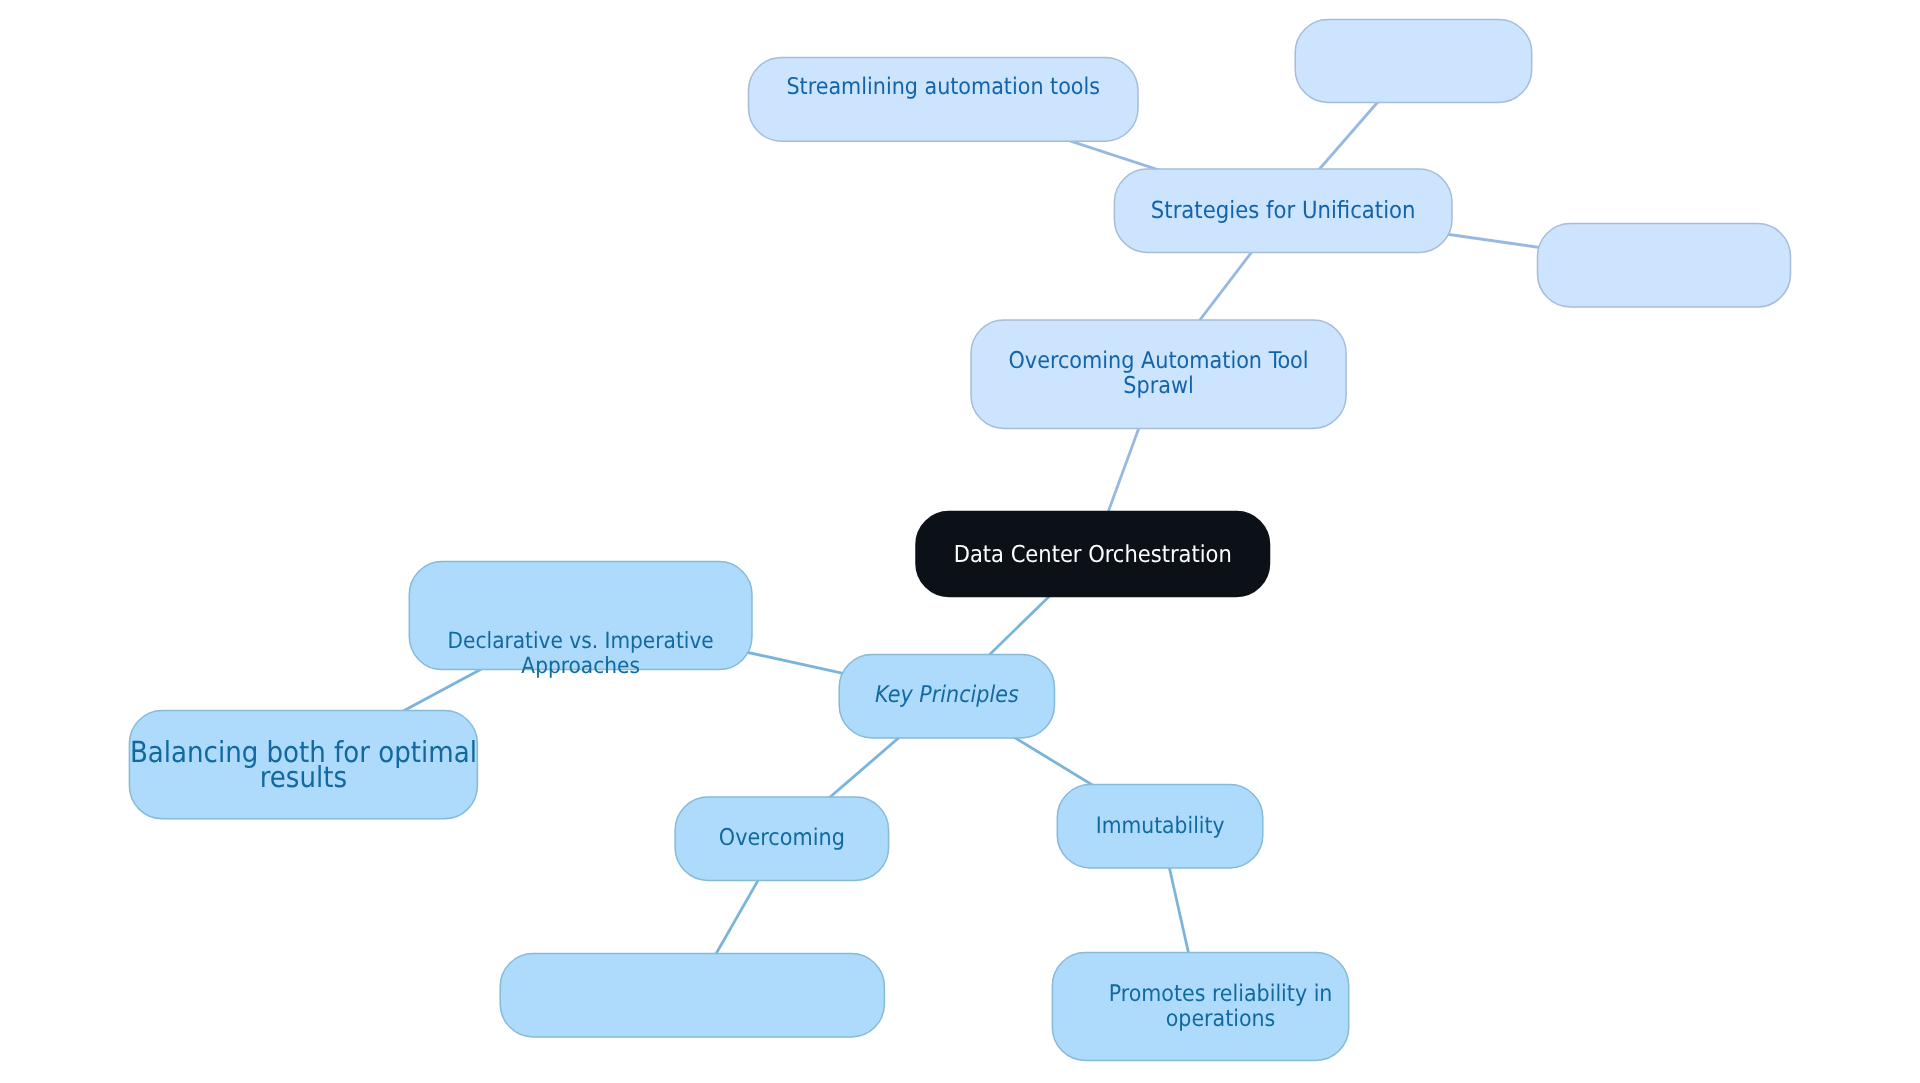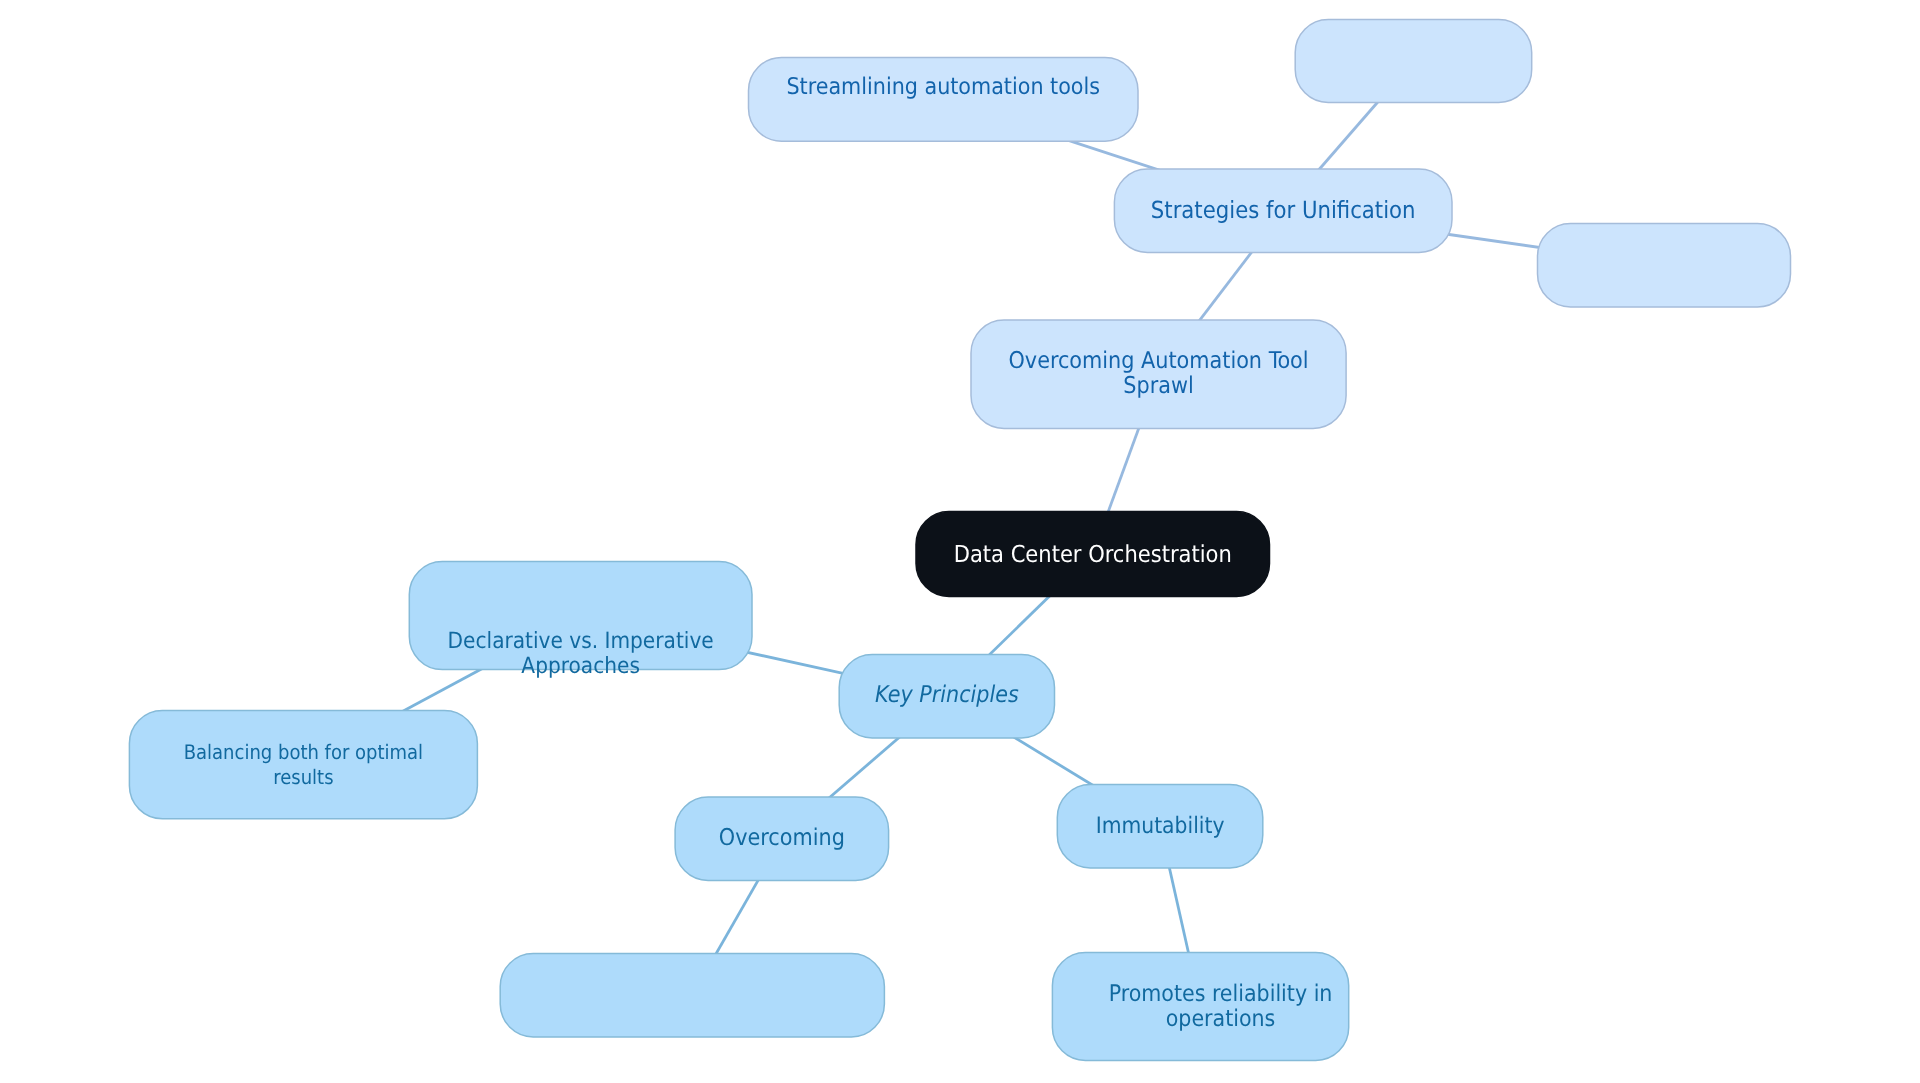--- a/index.html
+++ b/index.html
@@ -75,21 +75,21 @@
         <span>
           <span class="line">Key Principles</span>
         </span>
       </div>
       <div class="node" style="left: 409.3px; top: 561.5px; width: 342.7px; height: 101px; color: rgb(17, 105, 159); font-size: 22.4px; margin-top: 42px;">
         <span>
           <span class="line">Declarative vs. Imperative</span>
           <span class="line">Approaches</span>
         </span>
       </div>
-      <div class="node" style="left: 129.4px; top: 710.6px; width: 348px; height: 108.2px; color: rgb(17, 105, 159); font-size: 20px;">
+      <div class="node" style="left: 129.4px; top: 710.6px; width: 348px; height: 108.2px; color: rgb(17, 105, 159); font-size: 29px;">
         <span>
           <span class="line">Balancing both for optimal</span>
           <span class="line">results</span>
         </span>
       </div>
       <div class="node" style="left: 675.1px; top: 797px; width: 213.5px; height: 83.5px; color: rgb(17, 105, 159); font-size: 23.1px;">
         <span>
           <span class="line">Overcoming</span>
         </span>
       </div>

